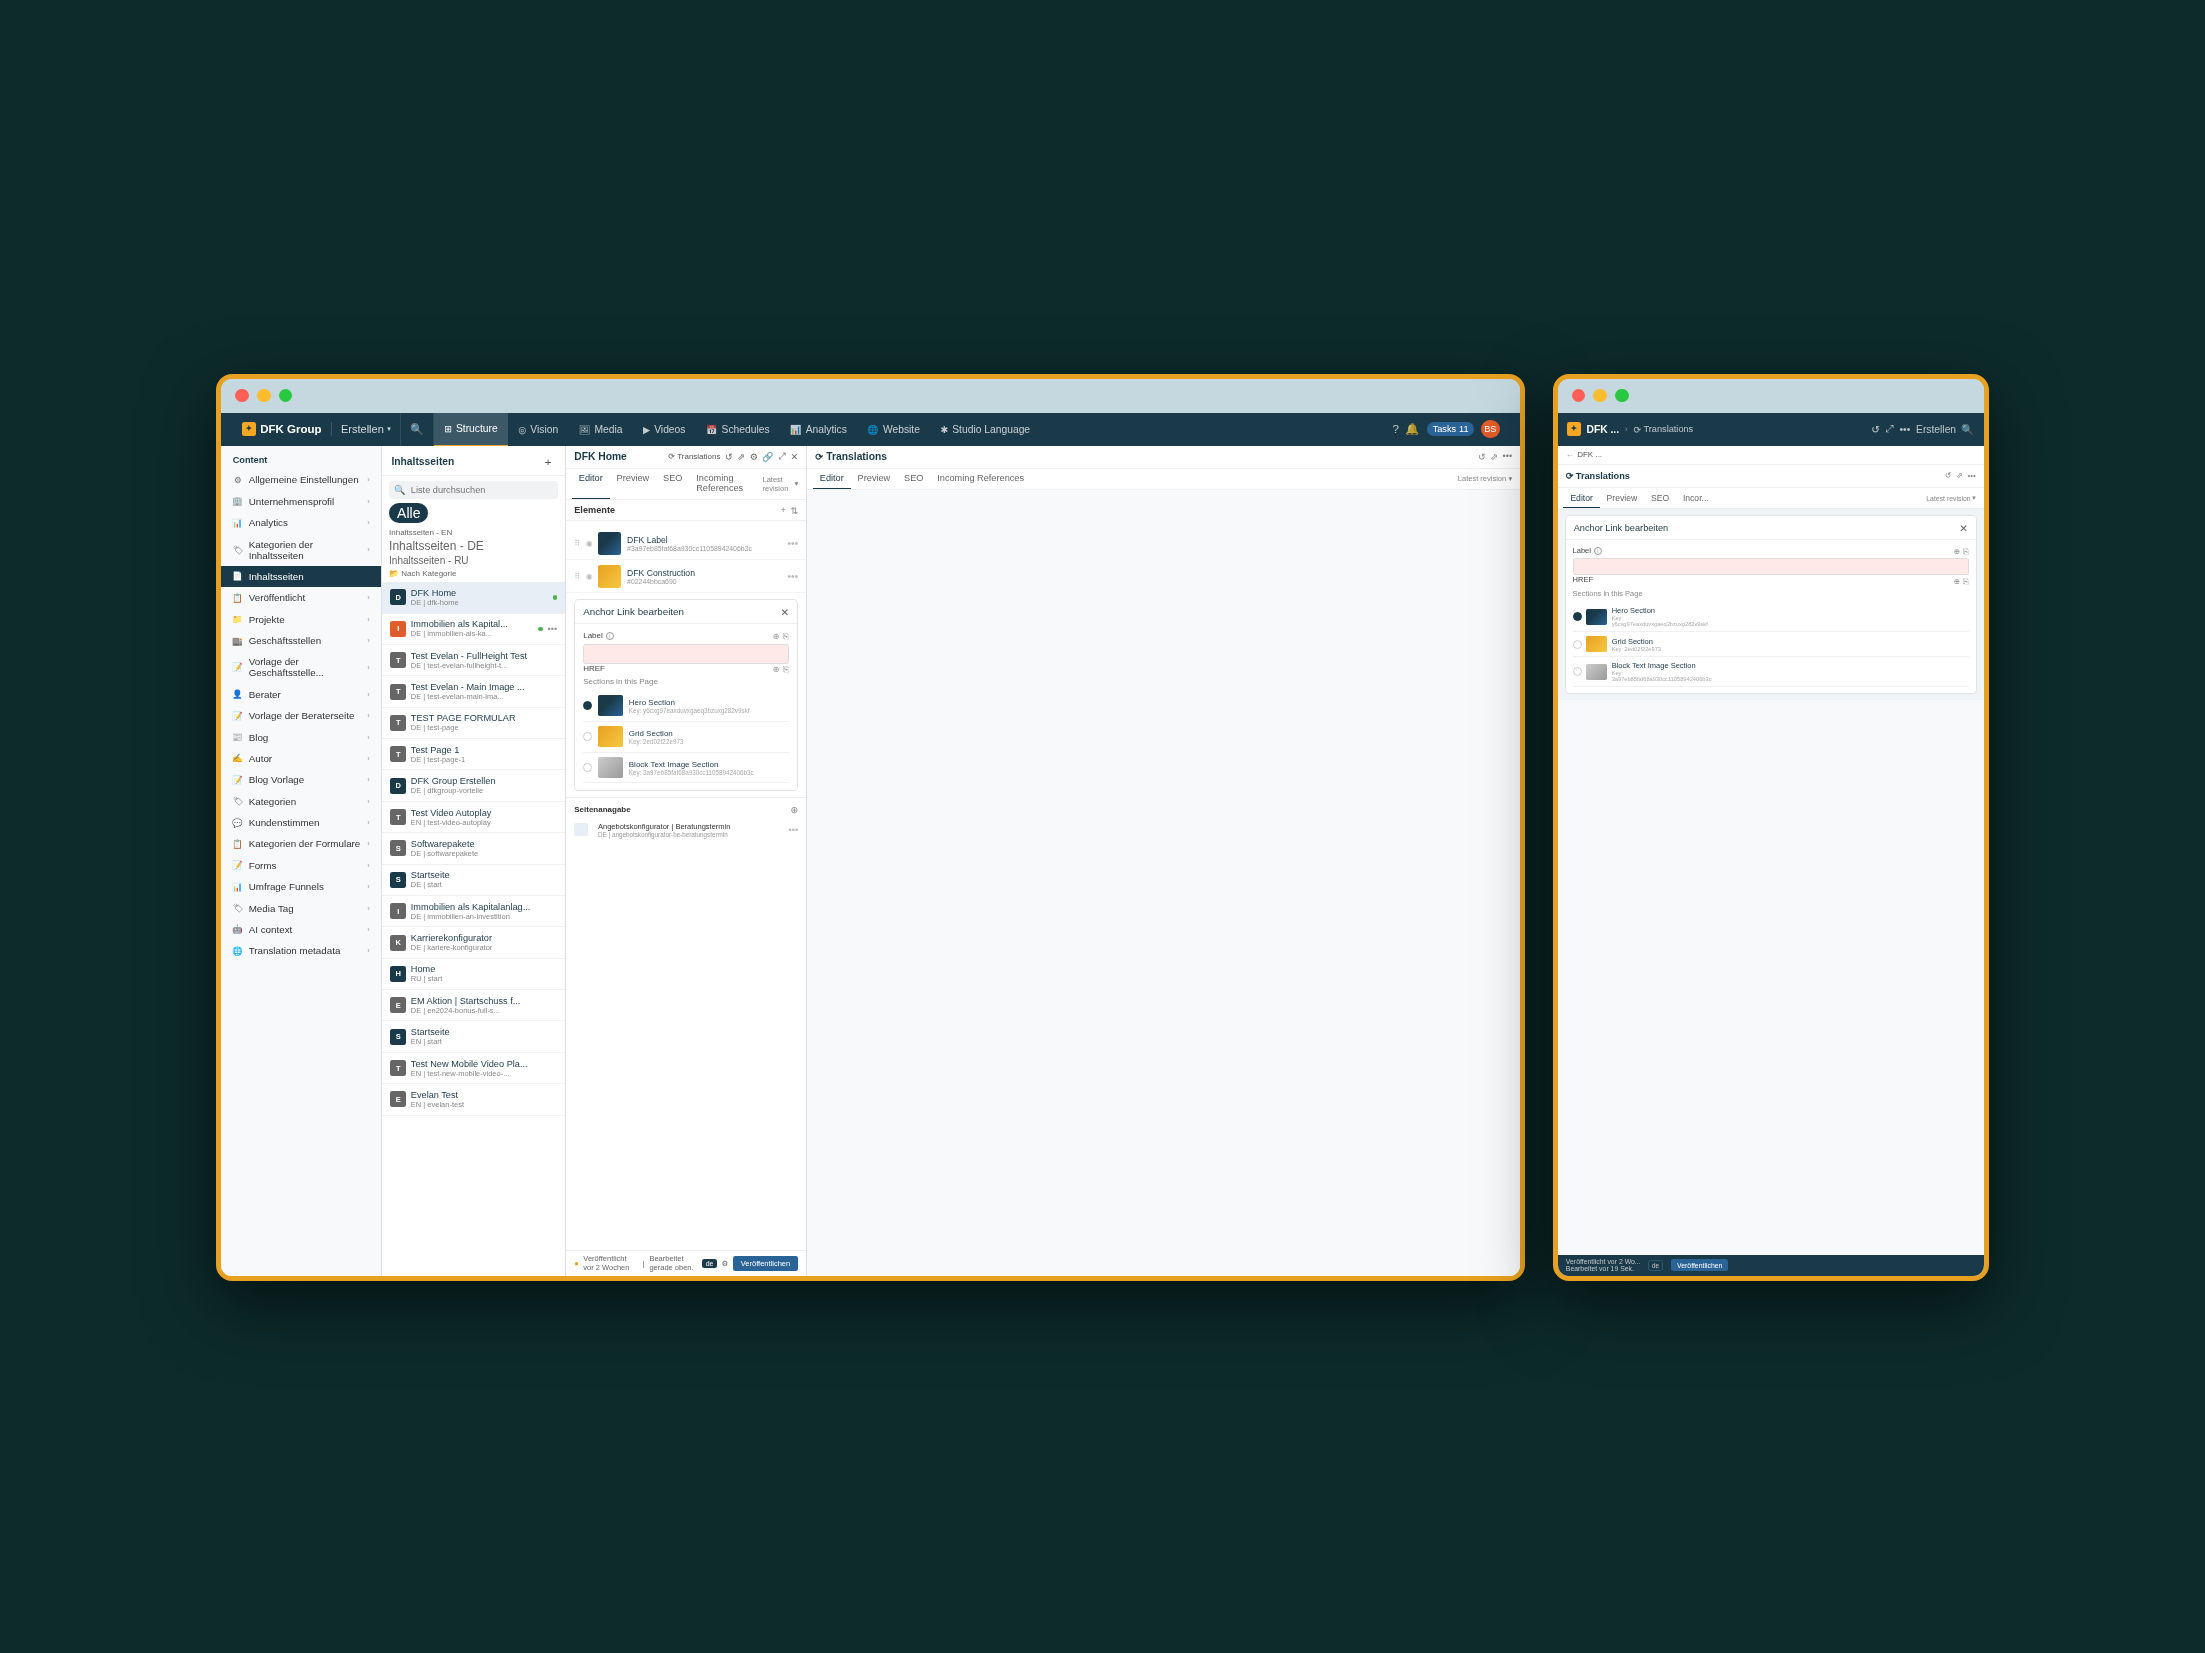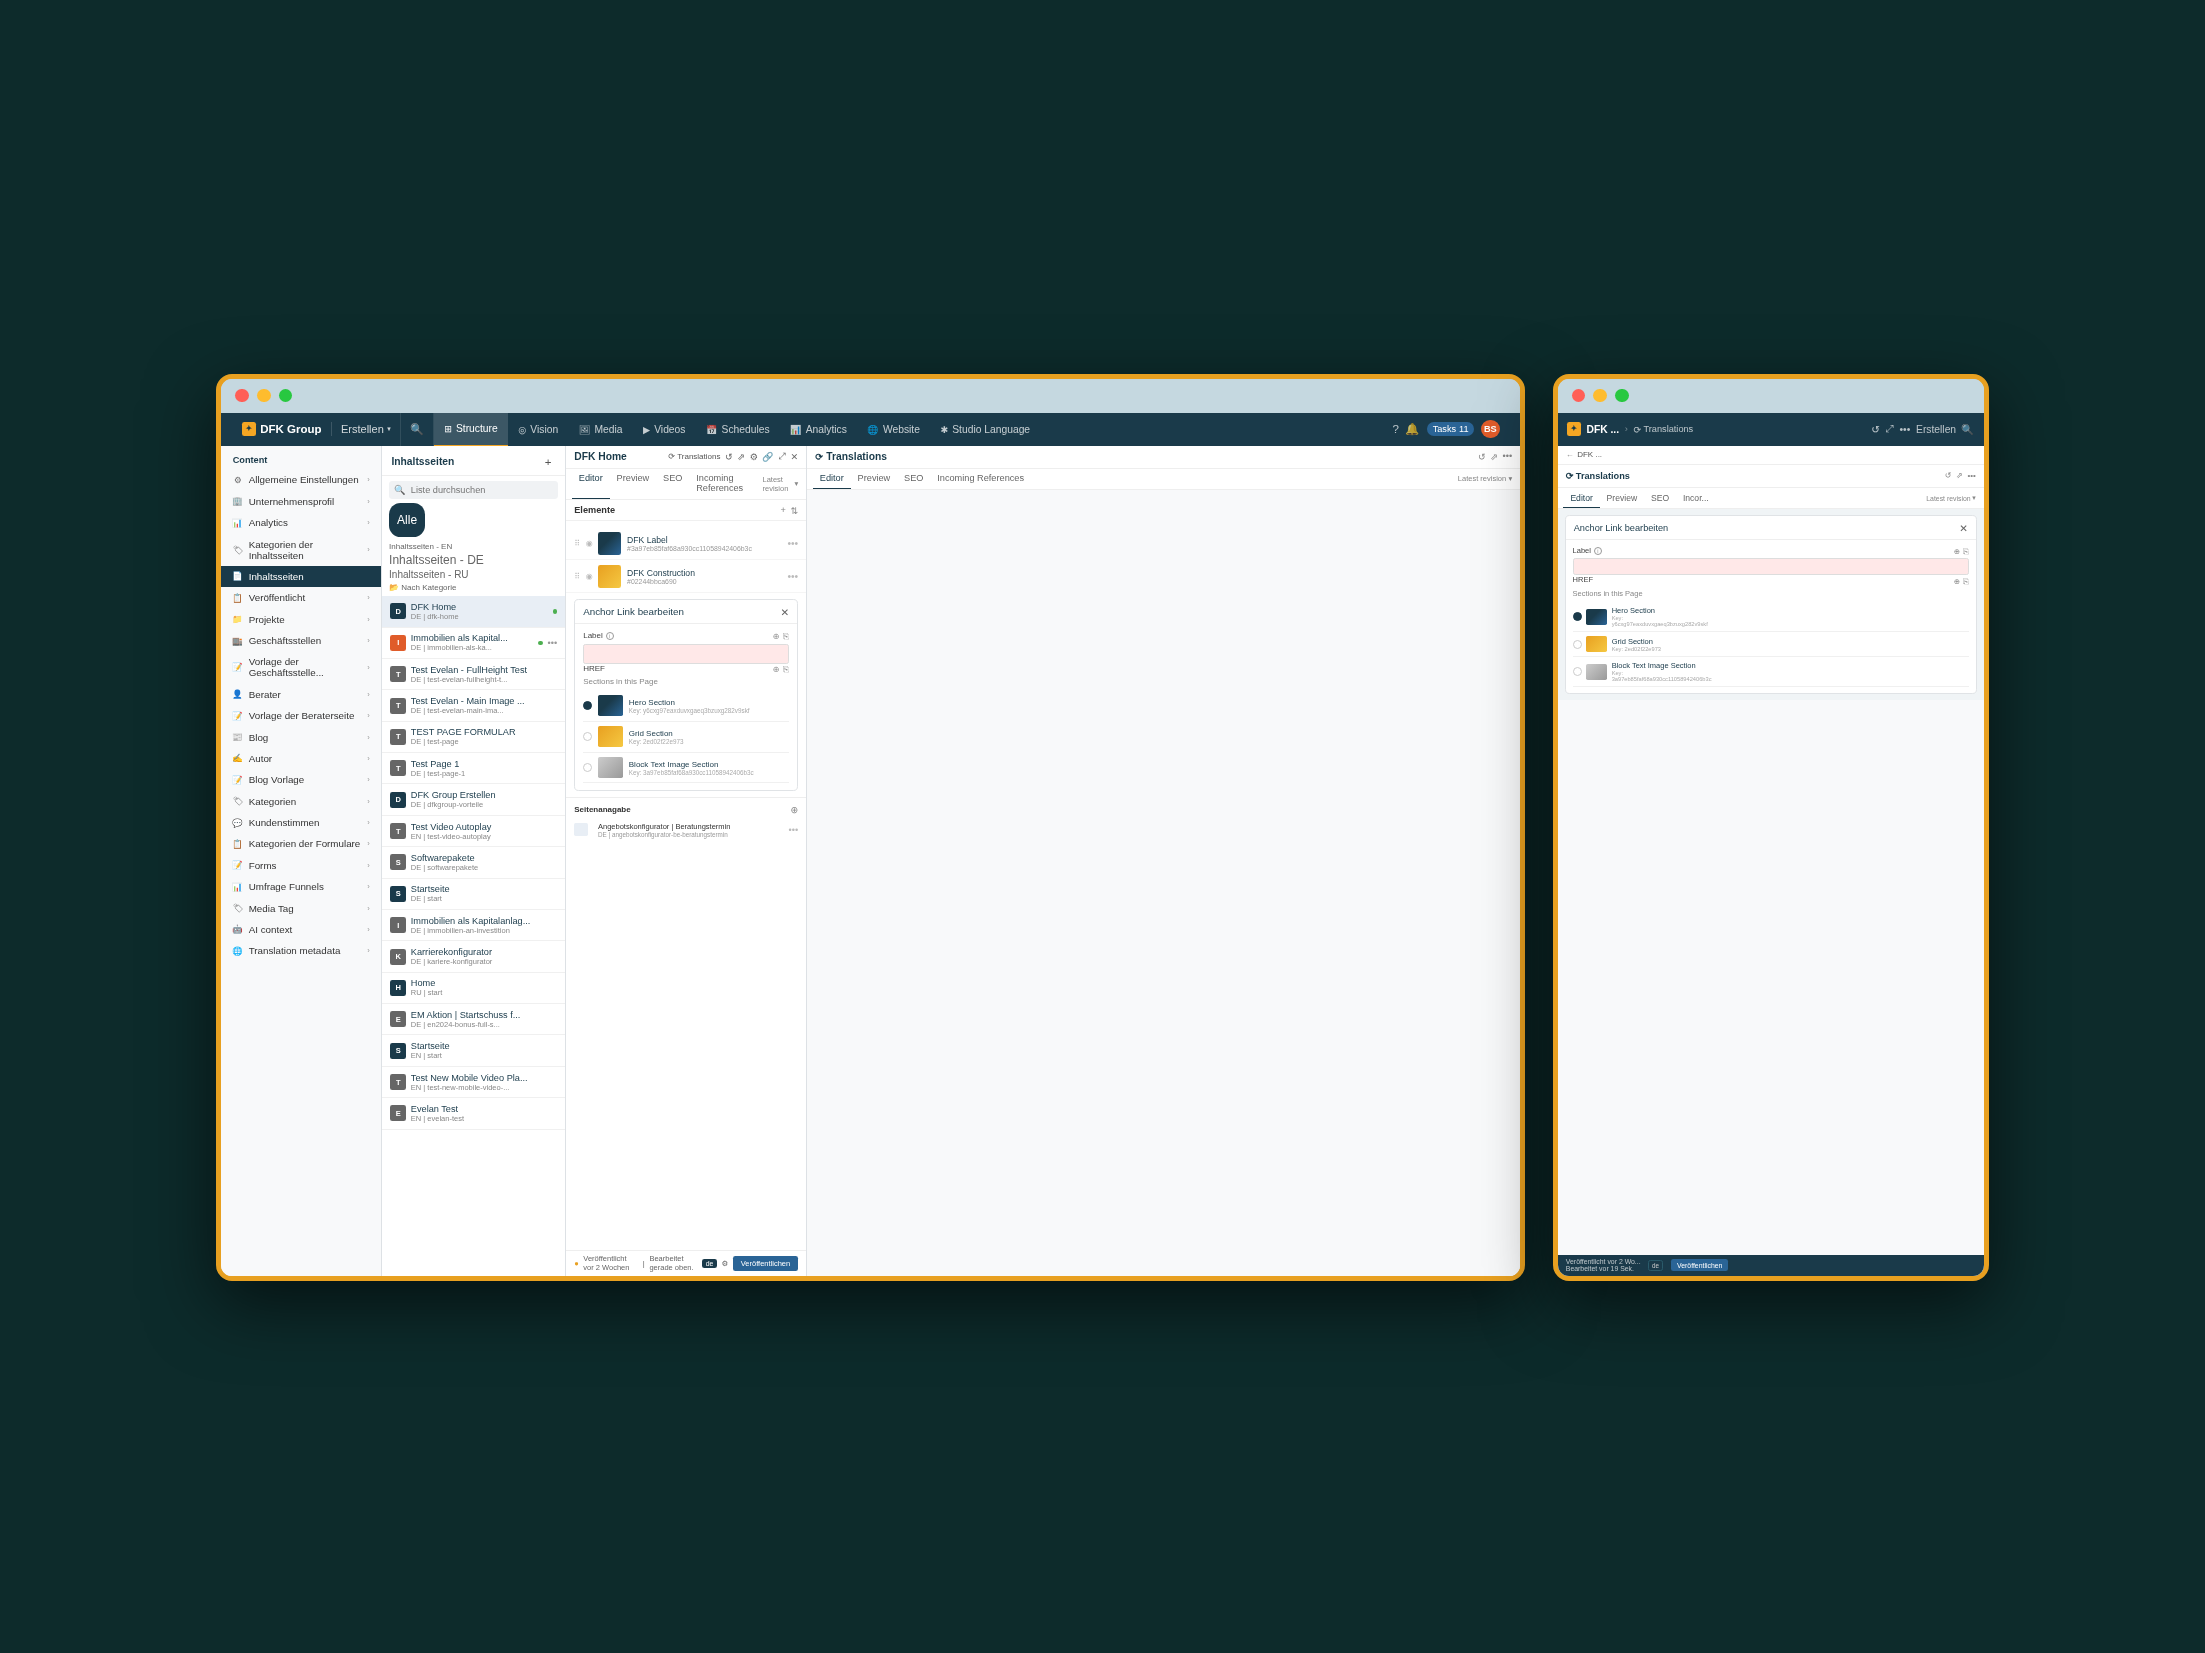--- a/index.html
+++ b/index.html
@@ -171,21 +171,21 @@
       gap: 2.9px;
     }
 
     .user-avatar {
       width: 18.4px;
       height: 18.4px;
       border-radius: 50%;
       background: #e05c2a;
       color: #fff;
       font-size: 9.2px;
-      font-weight: bold;
+      font-weight: normal;
       display: flex;
       align-items: center;
       justify-content: center;
     }
 
     
     .main-area {
       display: flex;
       flex: 1;
       overflow: hidden;
@@ -296,23 +296,23 @@
       flex: 1;
     }
 
     .filter-tabs {
       display: flex;
       padding: 0 6.9px 4.6px;
       gap: 3.4px;
     }
 
     .filter-tab {
-      padding: 10px 8px;
+      padding: 2px 8px;
       border-radius: 11.5px;
-      font-size: 12px;
+      font-size: 14px;
       cursor: pointer;
       background: #1a3a4a;
       color: #fff;
     }
 
     .pages-list {
       flex: 1;
       overflow-y: auto;
     }
 

